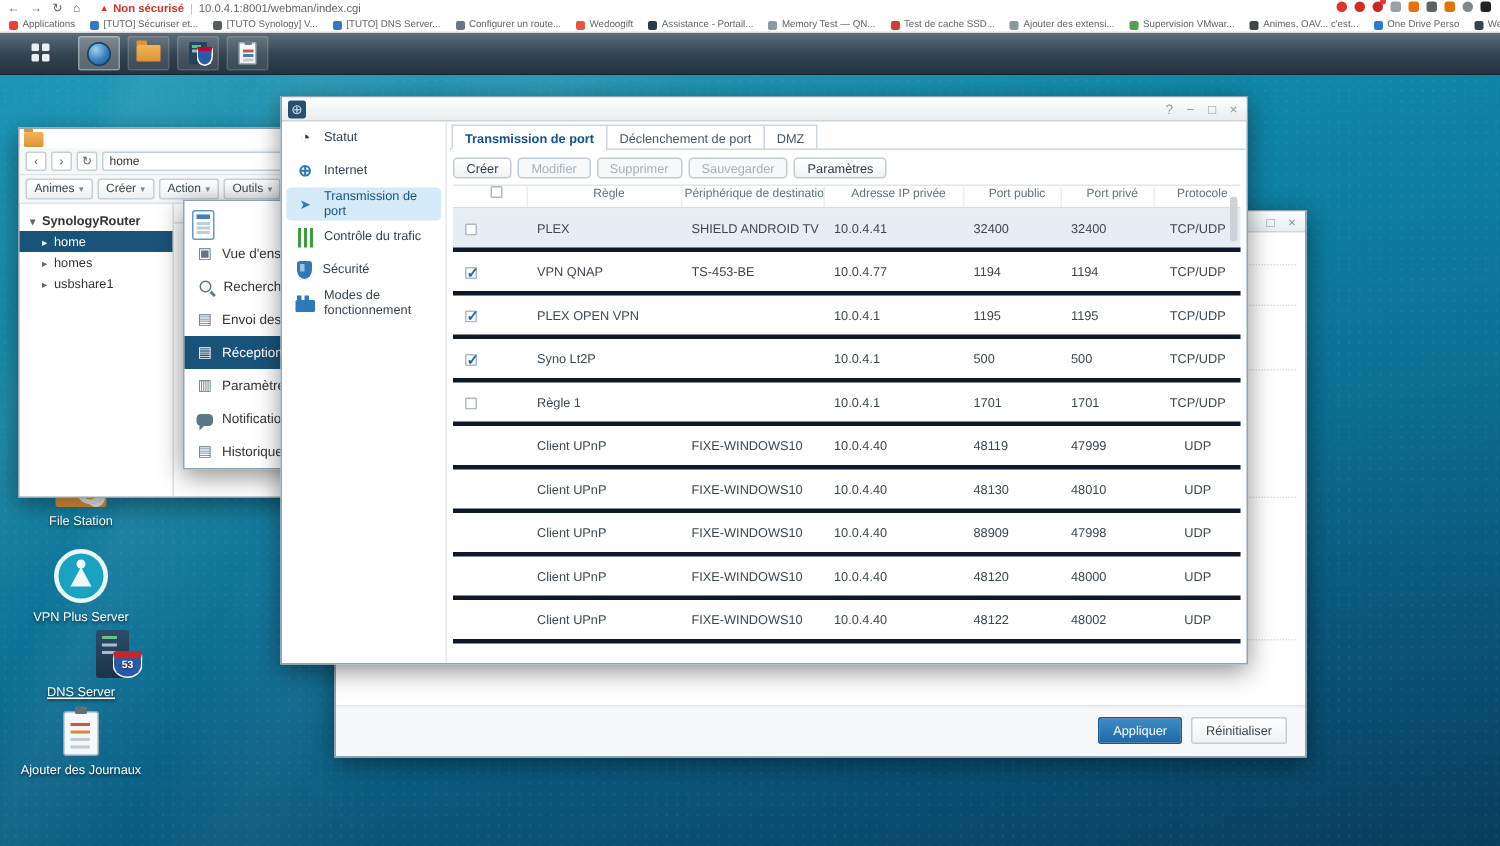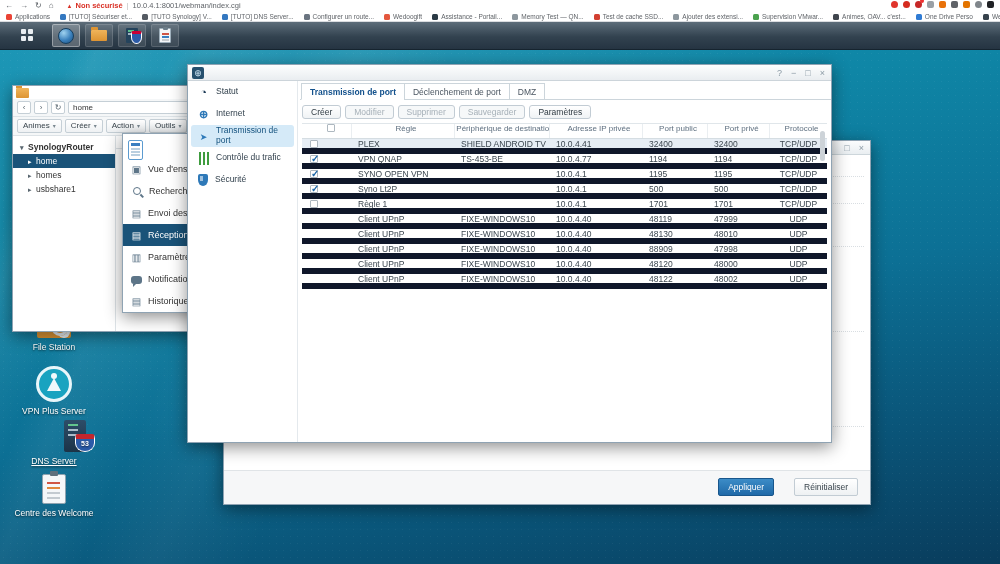--- a/index.html
+++ b/index.html
@@ -113,21 +113,21 @@
   .lc-ic[data-icon="bubble"] { background:currentColor; border-radius:3px; height:8px; margin-top:1px; }
   .lc-ic[data-icon="bubble"]::after { content:""; position:absolute; left:2px; bottom:-3px; border-left:3px solid currentColor; border-bottom:3px solid transparent; }
 
   
   .bg-win { left:223px; top:140px; width:648px; height:365px; z-index:7; }
   .bg-title { height:14px; background:linear-gradient(#fcfdfe,#e9eef1); border-bottom:1px solid #cdd6db; position:relative; }
   .bg-dots { position:absolute; left:6px; right:6px; border-top:1px dotted #d9dee2; }
   .bg-foot { position:absolute; left:0; right:0; bottom:0; height:34px; background:#f6f7f8; border-top:1px solid #e0e4e7; }
   .bg-foot .btns { position:absolute; right:12px; bottom:8px; display:flex; gap:6px; }
   .btn-blue { background:linear-gradient(#3c8cc7,#1f69a8); border:1px solid #18568c; color:#fff; font-size:8.5px; padding:3px 9px; border-radius:2px; }
-  .btn-grey { background:linear-gradient(#fff,#eef1f3); border:1px solid #c2ccd4; color:#3a454d; font-size:8.5px; padding:3px 9px; border-radius:2px;margin-left:14px; }
+  .btn-grey { background:linear-gradient(#fff,#eef1f3); border:1px solid #c2ccd4; color:#3a454d; font-size:8.5px; padding:3px 9px; border-radius:2px; }
 
   
   .nc { left:187px; top:64px; width:645px; height:379px; z-index:8; }
   .nc-appicon { margin-left:4px; width:12px; height:12px; background:#26506e; border-radius:2px; color:#cfe6f5; font-size:9px; line-height:12px; text-align:center; }
   .nc-title-text { position:absolute; left:0; right:0; text-align:center; font-size:9px; font-weight:bold; color:#0a3d6e; }
   .nc-body { position:absolute; left:0; top:16px; right:0; bottom:0; display:flex; }
   .nc-side { width:110px; border-right:1px solid #e4e9ed; }
   .nc-sitem { min-height:22px; display:flex; align-items:center; gap:6px; padding:0 6px; font-size:8.5px; color:#33424e; margin:0 3px; border-radius:3px; }
   .nc-sitem.sel { background:#d5eaf8; color:#14527e; }
   .nc-sitem .lbl { white-space:normal; line-height:1.15; }
@@ -144,21 +144,21 @@
 
   .nc-main { flex:1; position:relative; padding-left:2px; }
   .nc-tabs { display:flex; margin-top:2px; border-bottom:1px solid #ccd5db; padding-left:1px; }
   .nc-tab { border:1px solid #ccd5db; background:#fff; margin-right:-1px; margin-bottom:-1px; font-size:8.5px; color:#4a5560; padding:3px 8px 2px; }
   .nc-tab.active { font-weight:bold; color:#13518c; border-bottom-color:#fff; }
   .nc-actions { display:flex; gap:4px; margin:5px 0 4px 2px; }
   .nc-abtn { height:14px; border:1px solid #c2ccd4; border-radius:3px; background:linear-gradient(#fff,#f0f3f5); color:#2f3a42; font-size:8.5px; line-height:12px; padding:0 8px; }
   .nc-abtn.disabled { color:#a6b0b8; background:#f6f8f9; }
 
   .nc-tbl { margin-left:2px; width:525px; font-size:8.5px; border-top:1px solid #e0e6ea; }
-  .trow { display:grid; grid-template-columns:50px 103px 95px 93px 65px 62px 57px; align-items:center; height:15px; border-bottom:6px solid #0f172a; color:#3c4750; }
+  .trow { display:grid; grid-template-columns:50px 103px 95px 93px 65px 62px 57px; align-items:center; height:29px; border-bottom:3px solid #0f172a; color:#3c4750; }
   .trow.head { height:15px; border-bottom:1px solid #d5dde2; color:#5f7080; font-size:8px; }
   .trow.head > div { border-right:1px solid #eaeef1; height:100%; display:flex; align-items:center; padding-left:6px; gap:16px;flex-direction:column; }
   .trow.head > div:last-child { border-right:none; }
   .trow > div { padding-left:6px; overflow:hidden; white-space:nowrap; }
   .trow .c-prot { text-align:center; padding-left:0; }
   .trow.head .c-prot { justify-content:flex-start; }
   .trow.sel { background:#e6edf4; }
   .cb { flex:none; display:inline-block; width:8px; height:8px; border:1px solid #aeb8c0; background:#fff; border-radius:1px; position:relative; vertical-align:middle; margin-left:2px; }
   .cb[data-check="checked"]::after { content:"✓"; position:absolute; left:0; top:-3px; font-size:10px; font-weight:bold; color:#1a66a8; }
   .cb[data-check="none"] { visibility:hidden; }
@@ -315,21 +315,21 @@
     <div>VPN Plus Server</div>
   </div>
   <div class="dicon" style="top:370px;text-decoration:underline;">
     <div class="art art-dns">
       <span class="dns-shield">53</span>
     </div>
     <div>DNS Server</div>
   </div>
   <div class="dicon" style="top:424px;">
     <div class="art art-log"></div>
-    <div>Centre des Welcome</div>
+    <div>Ajouter des Journaux</div>
   </div>
 </div>
 
 <div class="win fs">
   <div class="fs-appicon"></div>
   <div class="fs-nav">
     <span class="fs-nbtn">‹</span>
     <span class="fs-nbtn">›</span>
     <span class="fs-nbtn">↻</span>
     <span class="fs-path">home</span>
@@ -465,20 +465,24 @@
         <div class="nc-sitem">
           <i class="nc-ic" data-icon="traffic-sliders"></i>
           <span class="lbl">Contrôle du trafic</span>
         </div>
 
         <div class="nc-sitem">
           <i class="nc-ic" data-icon="shield"></i>
           <span class="lbl">Sécurité</span>
         </div>
 
+        <div class="nc-sitem">
+          <i class="nc-ic" data-icon="operation-modes"></i>
+          <span class="lbl">Modes de fonctionnement</span>
+        </div>
 
     </div>
     <div class="nc-main">
       <div class="nc-tabs">
 
           <span class="nc-tab active">Transmission de port</span>
 
           <span class="nc-tab">Déclenchement de port</span>
 
           <span class="nc-tab">DMZ</span>
@@ -526,21 +530,21 @@
             <div>VPN QNAP</div>
             <div>TS-453-BE</div>
             <div>10.0.4.77</div>
             <div>1194</div>
             <div>1194</div>
             <div class="c-prot">TCP/UDP</div>
           </div>
 
           <div class="trow">
             <div><span class="cb" data-check="checked"></span></div>
-            <div>SYNO OPEN VPN</div>
+            <div>PLEX OPEN VPN</div>
             <div></div>
             <div>10.0.4.1</div>
             <div>1195</div>
             <div>1195</div>
             <div class="c-prot">TCP/UDP</div>
           </div>
 
           <div class="trow">
             <div><span class="cb" data-check="checked"></span></div>
             <div>Syno Lt2P</div>

